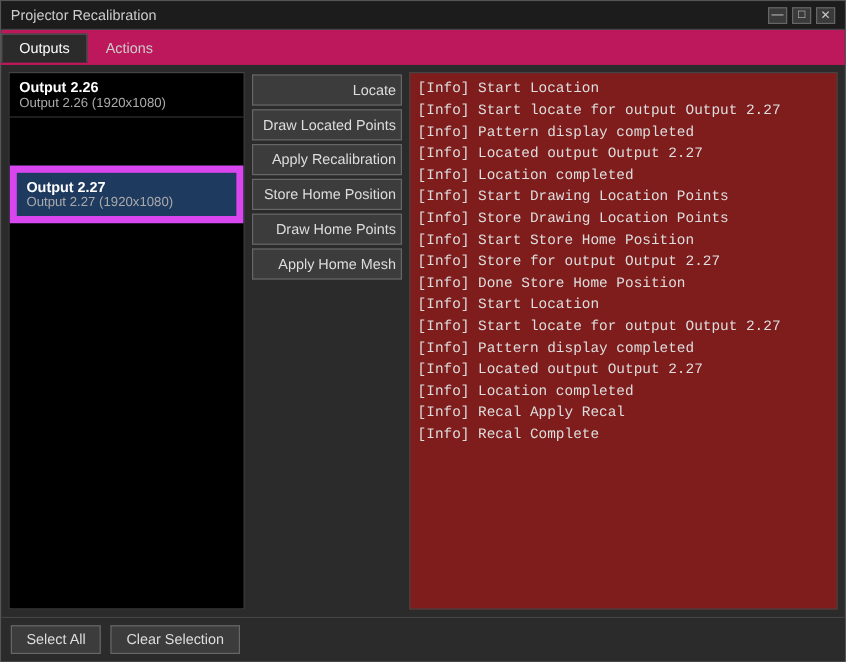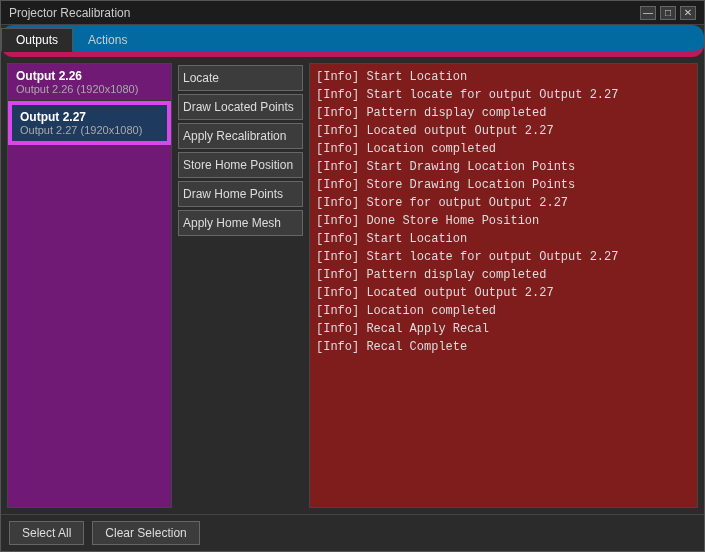--- a/index.html
+++ b/index.html
@@ -44,26 +44,25 @@
       background: #3a3a3a;
       border: 1px solid #666;
       color: #ccc;
       font-size: 10px;
       display: flex;
       align-items: center;
       justify-content: center;
       cursor: pointer;
     }
     .tab-bar {
-      background: #0369a1;
-      display: flex;
-      border-bottom: 6px solid #be185d;
+      background: #be185d;
+      display: flex;
+      border-bottom: 3px solid #be185d;
       flex-shrink: 0;
       padding-top: 2px;
-      border-radius: 12px;
     }
     .tab {
       padding: 4px 14px;
       font-size: 12px;
       color: #ccc;
       cursor: pointer;
       border: 1px solid transparent;
       position: relative;
       top: 1px;
     }
@@ -74,35 +73,36 @@
       color: #fff;
     }
     .main-content {
       display: flex;
       flex: 1;
       padding: 6px;
       gap: 6px;
       overflow: hidden;
     }
     .outputs-panel {
-      width: 165px;
-      background: #701a75;
+      width: 197px;
+      background: #000000;
       border: 1px solid #444;
       display: flex;
       flex-direction: column;
       overflow-y: auto;
     }
     .output-item {
       padding: 5px 8px;
       cursor: pointer;
       border-bottom: 1px solid #333;
     }
     .output-item.selected {
       background: #1e3a5f;
-      border: 4px solid #d946ef;
+      border: 6px solid #d946ef;
+      margin-top: 40px;
     }
     .output-name {
       color: #ffffff;
       font-size: 12px;
       font-weight: bold;
     }
     .output-res {
       color: #aaaaaa;
       font-size: 11px;
     }
@@ -113,21 +113,21 @@
       gap: 3px;
       padding-top: 2px;
     }
     .action-btn {
       background: #3c3c3c;
       border: 1px solid #666;
       color: #ddd;
       padding: 5px 4px;
       font-size: 12px;
       cursor: pointer;
-      text-align: left;
+      text-align: right;
       width: 100%;
     }
     .log-panel {
       flex: 1;
       background: #7f1d1d;
       border: 1px solid #444;
       padding: 4px 6px;
       overflow-y: auto;
       color: #ddd;
       font-size: 12px;
@@ -196,20 +196,21 @@
     </div>
 
     <div class="log-panel" id="log-panel">
     <span class="log-entry">[Info] Start Location</span>
         <span class="log-entry">[Info] Start locate for output Output 2.27</span>
         <span class="log-entry">[Info] Pattern display completed</span>
         <span class="log-entry">[Info] Located output Output 2.27</span>
         <span class="log-entry">[Info] Location completed</span>
         <span class="log-entry">[Info] Start Drawing Location Points</span>
         <span class="log-entry">[Info] Store Drawing Location Points</span>
+        <span class="log-entry">[Info] Start Store Home Position</span>
         <span class="log-entry">[Info] Store for output Output 2.27</span>
         <span class="log-entry">[Info] Done Store Home Position</span>
         <span class="log-entry">[Info] Start Location</span>
         <span class="log-entry">[Info] Start locate for output Output 2.27</span>
         <span class="log-entry">[Info] Pattern display completed</span>
         <span class="log-entry">[Info] Located output Output 2.27</span>
         <span class="log-entry">[Info] Location completed</span>
         <span class="log-entry">[Info] Recal Apply Recal</span>
         <span class="log-entry">[Info] Recal Complete</span>
       </div>

